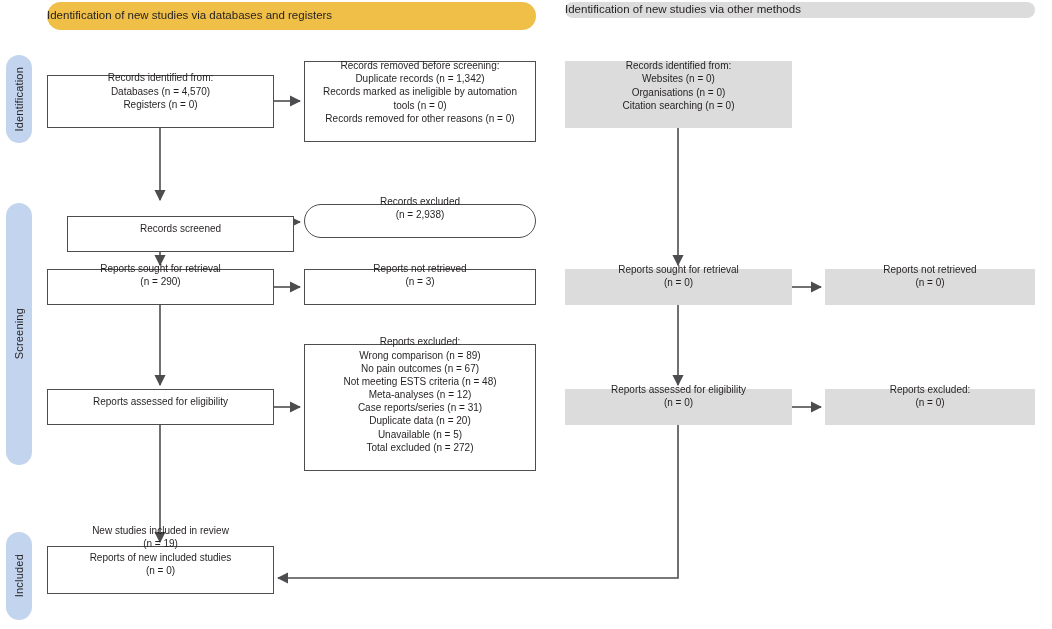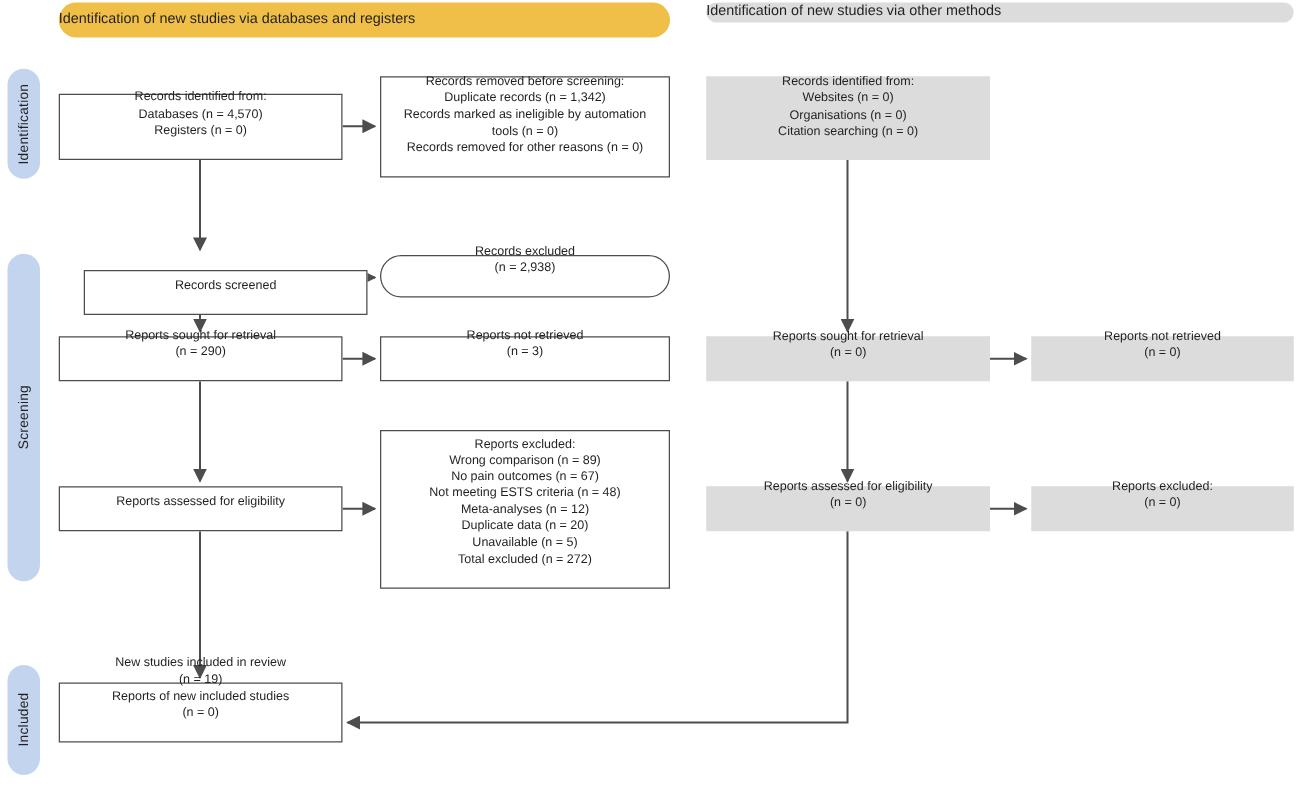--- a/index.html
+++ b/index.html
@@ -217,20 +217,21 @@
     </div>
   </div>
 
   <div class="box b-repexcluded">
     <div class="box-lines">
       <div>Reports excluded:</div>
       <div>Wrong comparison (n = 89)</div>
       <div>No pain outcomes (n = 67)</div>
       <div>Not meeting ESTS criteria (n = 48)</div>
       <div>Meta-analyses (n = 12)</div>
+      <div>Case reports/series (n = 31)</div>
       <div>Duplicate data (n = 20)</div>
       <div>Unavailable (n = 5)</div>
       <div>Total excluded (n = 272)</div>
     </div>
   </div>
 
   <div class="box b-included">
     <div class="box-lines">
       <div>New studies included in review</div>
       <div>(n = 19)</div>

